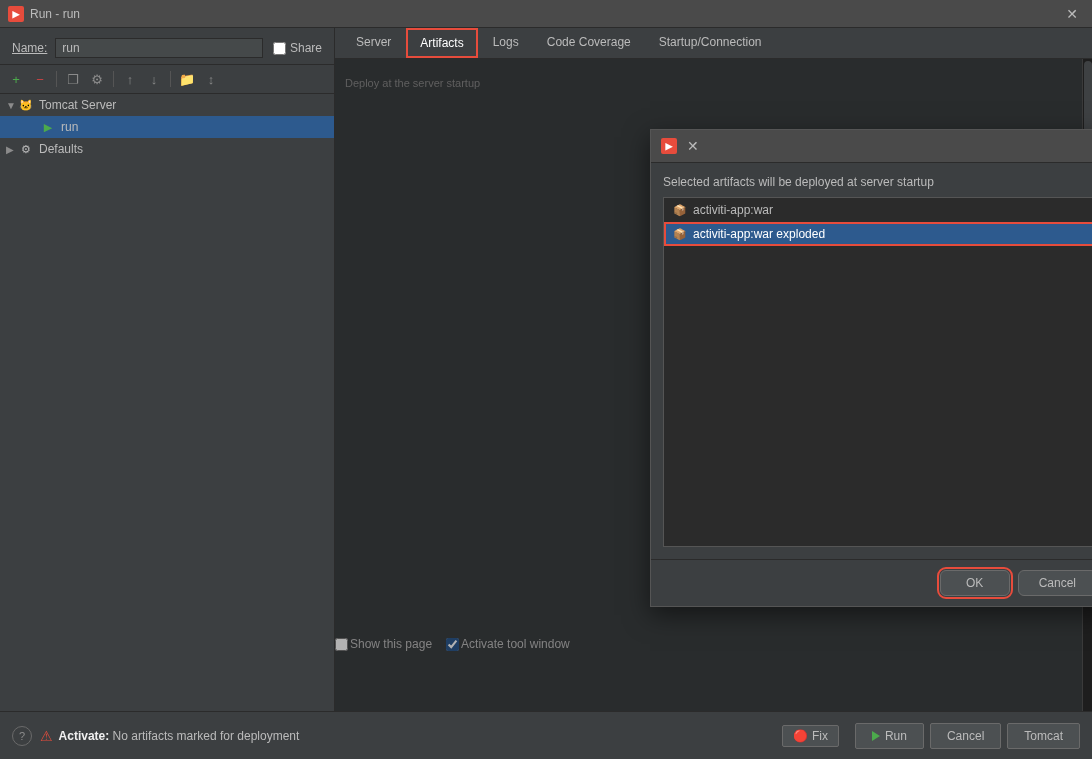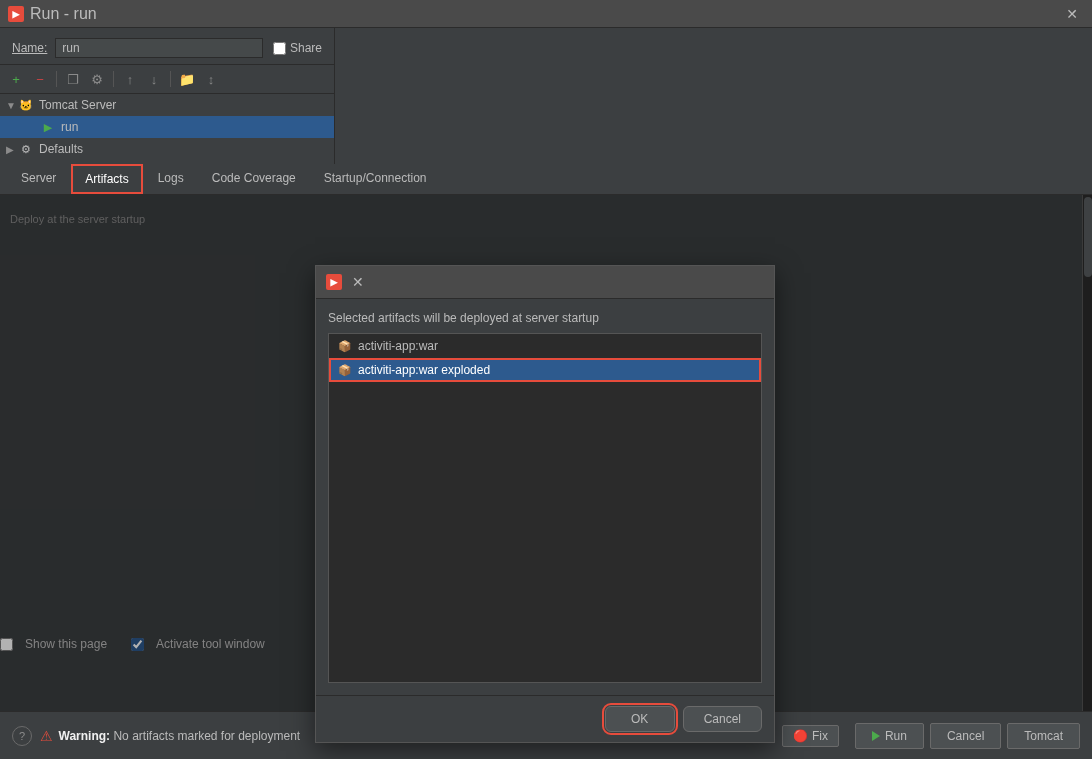--- a/index.html
+++ b/index.html
@@ -30,21 +30,21 @@
       background: #e74c3c;
       border-radius: 2px;
       display: flex;
       align-items: center;
       justify-content: center;
       font-size: 9px;
       color: white;
       font-weight: bold;
     }
     .title-bar-text {
-      font-size: 16px;
+      font-size: 12px;
       color: #bbbbbb;
       flex: 1;
     }
     .title-bar-close {
       font-size: 14px;
       color: #bbbbbb;
       cursor: pointer;
       padding: 2px 6px;
     }
 
@@ -362,41 +362,41 @@
     
     .tomcat-icon {
       display: inline-block;
       font-size: 12px;
     }
 
     
     .checkbox-area {
       display: flex;
       align-items: center;
-      gap: 12px;
+      gap: 2px;
       padding: 8px 0 0 0;
       font-size: 12px;
       color: #bbbbbb;
     }
     input[type=checkbox] {
       accent-color: #2d5a8e;
     }
   </style>
 </head>
 <body>
 
 <div class="title-bar">
   <div class="title-bar-icon">
     <span>▶</span>
   </div>
   <span class="title-bar-text">Run - run</span>
   <span class="title-bar-close">✕</span>
 </div>
 
-<div style="display:flex; height: calc(759px - 28px - 48px); flex-direction: column;">
+<div style="display:flex; height: calc(759px - 28px - 48px);">
 
   <div class="sidebar">
 
     <div class="name-bar">
       <label>Name:</label>
       <input class="name-input" type="text" value="run" style="">
       <div class="share-btn">
         <input type="checkbox" style="">
         <span>Share</span>
       </div>
@@ -490,21 +490,21 @@
 
     </div>
   </div>
 </div>
 
 <div class="bottom-bar">
   <div class="help-btn">?</div>
   <div class="warning-bar">
     <span class="warning-icon">⚠</span>
     <span class="warning-text">
-      <strong>Warning:</strong>
+      <strong>Activate:</strong>
       <span> No artifacts marked for deployment</span>
     </span>
   </div>
   <button class="fix-btn">
     <span>🔴</span>
     <span>Fix</span>
   </button>
   <div class="bottom-actions">
     <button class="run-btn">
       <span class="run-triangle"></span>

